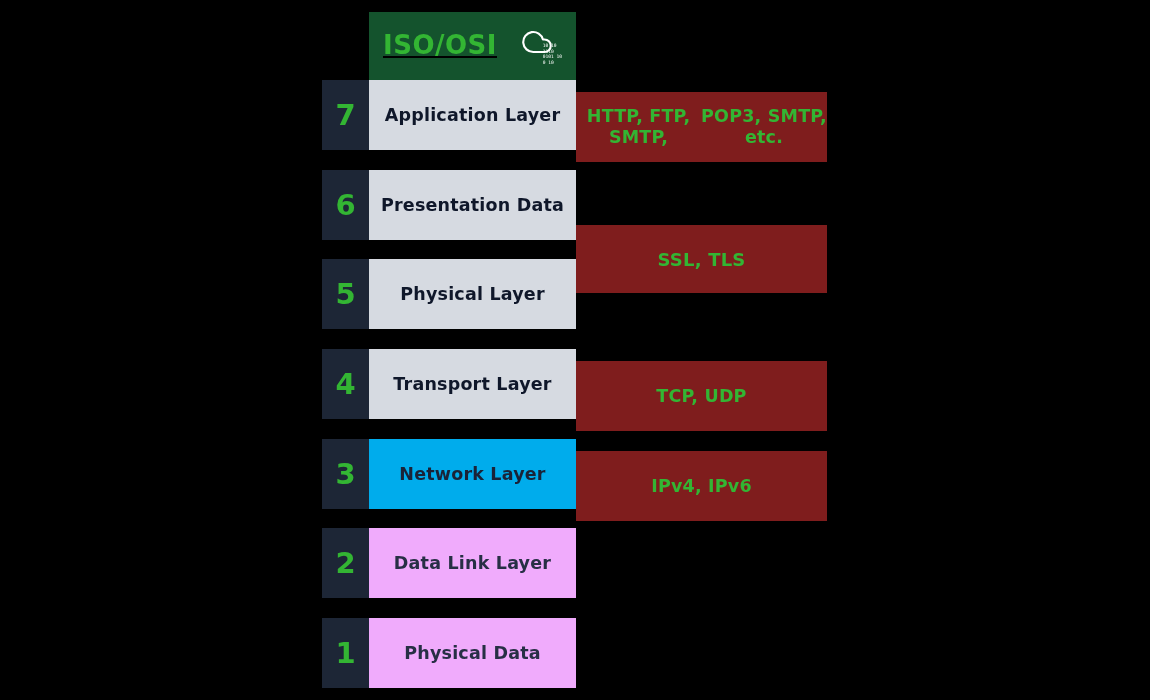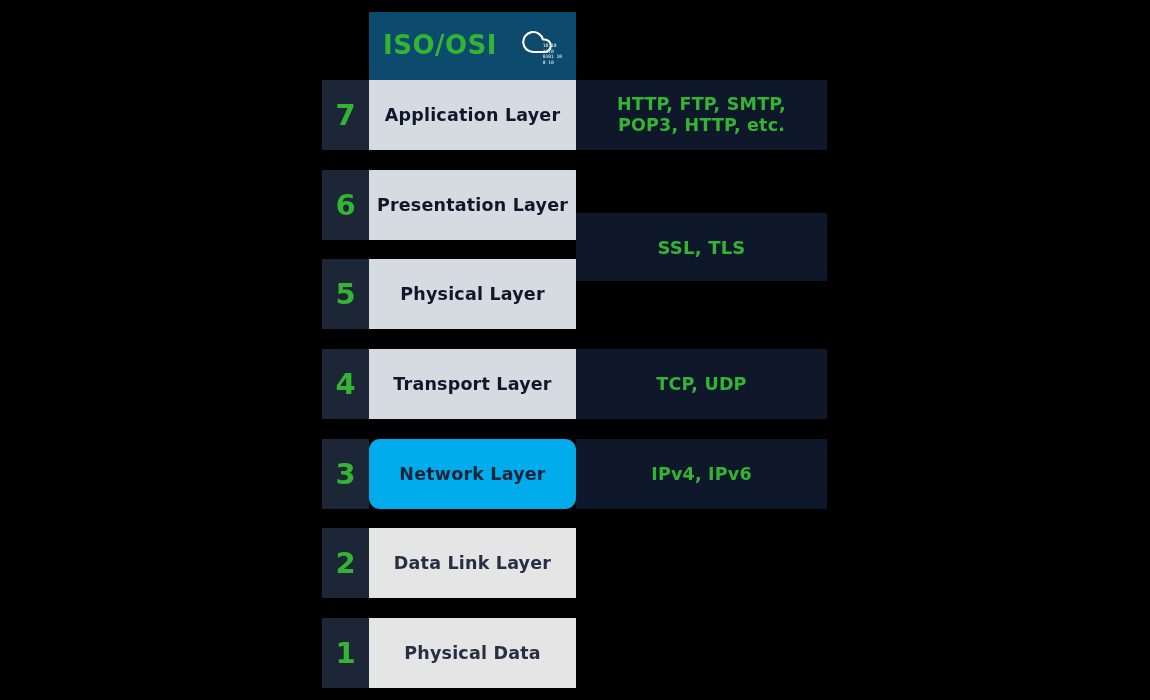--- a/index.html
+++ b/index.html
@@ -2,21 +2,21 @@
 <html><head>
 <meta charset="utf-8">
 <style>
   html,body{margin:0;padding:0;background:#000;}
   body{width:1150px;height:700px;overflow:hidden;font-family:"DejaVu Sans",sans-serif;}
   .stage{position:relative;width:1150px;height:700px;background:#000;}
 
   
   .header-box{
     position:absolute;left:369px;top:12px;width:207px;height:68px;
-    background:#0c4a6e;display:flex;align-items:center;justify-content:center;gap:25px;
+    background:#14532d;display:flex;align-items:center;justify-content:center;gap:25px;text-decoration:underline;
   }
   .title{color:#33B533;font-size:26px;font-weight:bold;letter-spacing:.5px;transform:translateY(-1px);}
   .icon-wrap{position:relative;width:40px;height:46px;flex:0 0 auto;}
   .icon-wrap svg{position:absolute;left:0;top:4px;}
   .binary-block{
     position:absolute;right:0;top:20px;color:#fff;
     font-family:"DejaVu Sans Mono",monospace;font-size:4.6px;line-height:5.6px;
     text-align:left;white-space:pre;
   }
 
@@ -26,29 +26,29 @@
     width:47px;height:70px;background:#1D2636;flex:0 0 auto;
     color:#33B533;font-size:29px;font-weight:bold;
     display:flex;align-items:center;justify-content:center;
   }
   .label-box{
     width:207px;height:70px;flex:0 0 auto;
     display:flex;align-items:center;justify-content:center;
     font-size:17.5px;font-weight:bold;letter-spacing:.2px;
   }
   .light{background:#D6DAE1;color:#0f172a;}
-  .highlight{background:#00ACEC;color:#1A2338;border-radius:11px;}
-  .slate{background:#e5e5e5;color:#272F45;}
+  .highlight{background:#00ACEC;color:#1A2338;}
+  .slate{background:#f0abfc;color:#272F45;}
 
   
   .proto-box{
-    position:absolute;left:576px;width:251px;background:#0f172a;
+    position:absolute;left:576px;width:251px;background:#7f1d1d;
     color:#33B533;font-size:17.5px;font-weight:bold;line-height:21px;
-    display:flex;flex-direction:column;align-items:center;justify-content:center;
-    text-align:center;letter-spacing:.2px;
+    display:flex;align-items:center;justify-content:center;
+    text-align:center;letter-spacing:.2px;margin-top:12px;
   }
   .row-t0{top:80px}.row-t1{top:170px}.row-t2{top:259px}.row-t3{top:349px}
   .row-t4{top:439px}.row-t5{top:528px}.row-t6{top:618px}
   .proto-app{top:80px;height:70px;}
   .proto-ssl{top:213px;height:68px;font-size:18px;}
   .proto-tcp{top:349px;height:70px;}
   .proto-ip{top:439px;height:70px;align-items:center;}
 </style>
 </head>
 <body>
@@ -75,21 +75,21 @@
     <div class="label-box light">
         <span>Application Layer</span>
       </div>
   </div>
 
   <div class="row row-t1">
     <div class="num-box">
         <span>6</span>
       </div>
     <div class="label-box light">
-        <span>Presentation Layer</span>
+        <span>Presentation Data</span>
       </div>
   </div>
 
   <div class="row row-t2">
     <div class="num-box">
         <span>5</span>
       </div>
     <div class="label-box light">
         <span>Physical Layer</span>
       </div>
@@ -126,21 +126,21 @@
     <div class="num-box">
         <span>1</span>
       </div>
     <div class="label-box slate">
         <span>Physical Data</span>
       </div>
   </div>
 
   <div class="proto-box proto-app">
     <span>HTTP, FTP, SMTP,</span>
-    <span>POP3, HTTP, etc.</span>
+    <span>POP3, SMTP, etc.</span>
   </div>
 
   <div class="proto-box proto-ssl">
     <span>SSL, TLS</span>
   </div>
 
   <div class="proto-box proto-tcp">
     <span>TCP, UDP</span>
   </div>
 

